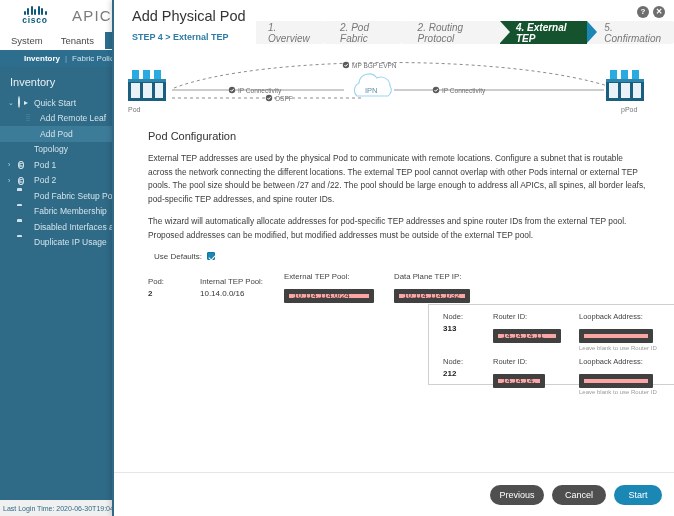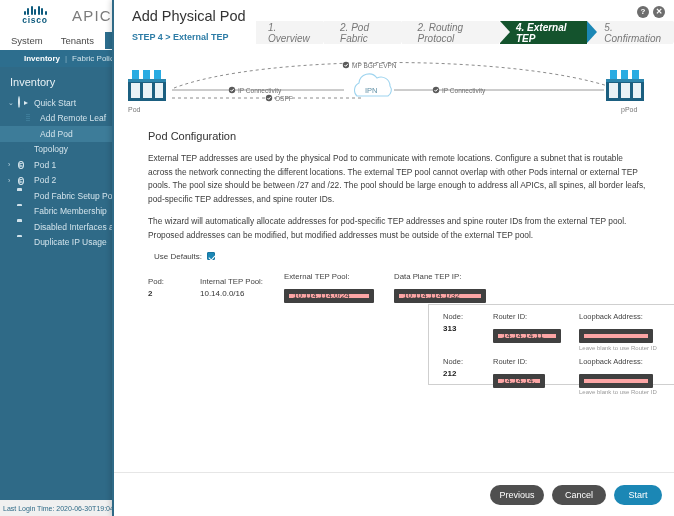--- a/index.html
+++ b/index.html
@@ -369,21 +369,21 @@
         <div class="fld col-int">
           <div class="fld-label">Internal TEP Pool:</div>
           <div class="fld-static">10.14.0.0/16</div>
         </div>
         <div class="fld col-ext">
           <div class="fld-label">External TEP Pool:</div>
           <input class="txtin" style="width: 90px;" value="10.114.114.0/24">
         </div>
         <div class="fld col-dp" style="margin-left:8px">
           <div class="fld-label">Data Plane TEP IP:</div>
-          <input class="txtin" style="width: 92px;" value="10.114.114.1/32">
+          <input class="txtin" style="width: 76px;" value="10.114.114.1/32">
         </div>
       </div>
     </div>
 
     <div class="node-box">
       <div class="node-row">
         <div class="nf w-node">
           <div class="nf-label">Node:</div>
           <div class="nf-val">313</div>
         </div>

